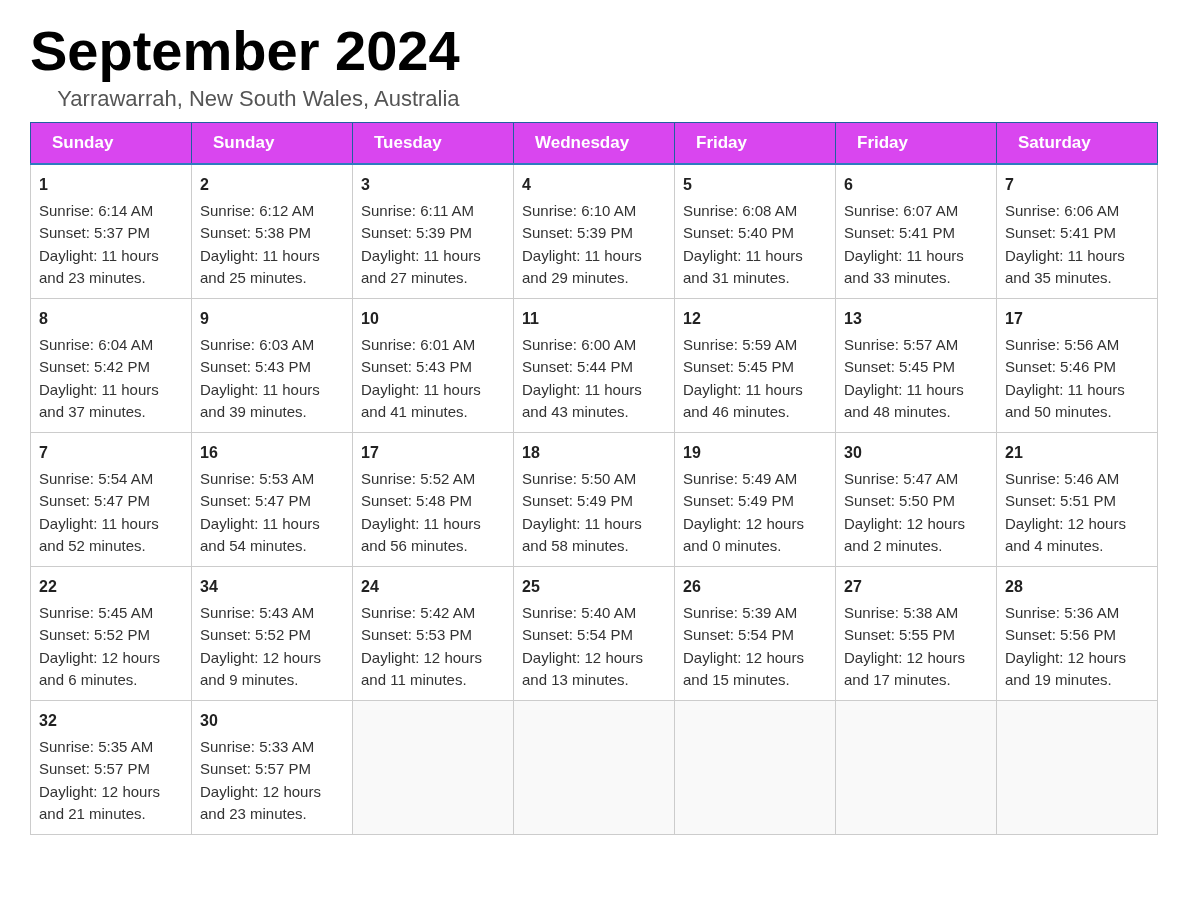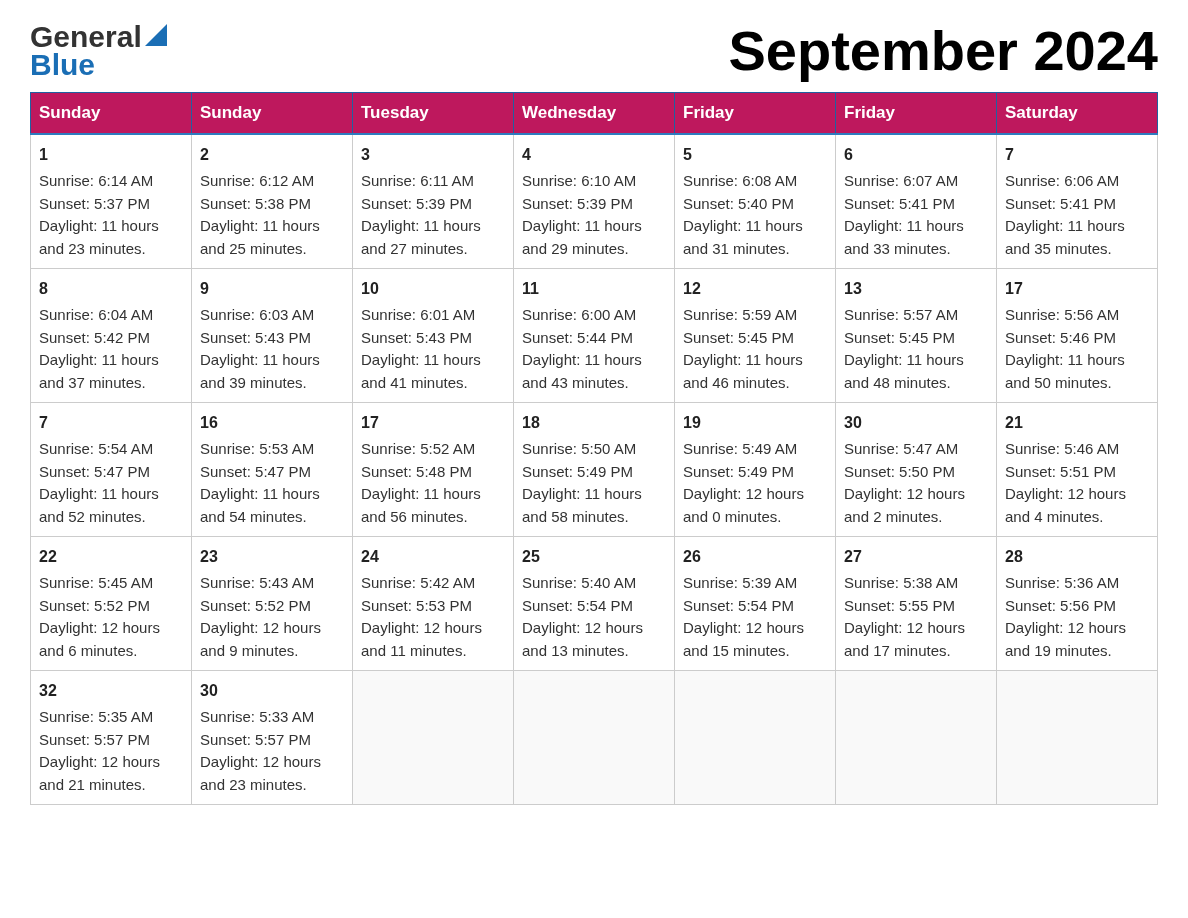--- a/index.html
+++ b/index.html
@@ -35,23 +35,23 @@
       font-size: 22px;
       color: #555;
       margin-top: 4px;
     }
     .calendar {
       width: 100%;
       border-collapse: collapse;
       margin-top: 10px;
     }
     .calendar thead tr th {
-      background-color: #be185d;
+      background-color: #d946ef;
       color: #fff;
-      padding: 10px 8px;
+      padding: 10px 21px;
       font-size: 17px;
       font-weight: bold;
       text-align: left;
       border: 1px solid #2060a0;
     }
     .calendar tbody tr td {
       vertical-align: top;
       padding: 8px 8px;
       border: 1px solid #ccc;
       width: 14.28%;
@@ -78,33 +78,23 @@
     }
     .logo-wrapper {
       display: flex;
       align-items: center;
     }
   </style>
 </head>
 <body>
 
 <div class="header">
-  <div class="logo">
-    <div class="logo-wrapper">
-      <span style="font-size:30px; font-weight:bold; color:#333; font-family:Arial,sans-serif;">General</span>
-      <svg width="22" height="22" viewBox="0 0 22 22" style="margin-left:3px; margin-top:-4px;">
-        <polygon points="0,22 22,22 22,0" fill="#1a6eb5"></polygon>
-      </svg>
-    </div>
-    <div style="margin-top:-6px;">
-      <span style="font-size:30px; font-weight:bold; color:#1a6eb5; font-family:Arial,sans-serif;">Blue</span>
-    </div>
-  </div>
   <div class="title-section">
     <div class="month-title">September 2024</div>
+    <div class="subtitle">Yarrawarrah, New South Wales, Australia</div>
   </div>
 </div>
 
 <table class="calendar">
   <thead>
     <tr>
       <th>Sunday</th>
       <th>Sunday</th>
       <th>Tuesday</th>
       <th>Wednesday</th>
@@ -158,21 +148,21 @@
         <td><span class="day-num">19</span>
 <span class="day-info">Sunrise: 5:49 AM<br>Sunset: 5:49 PM<br>Daylight: 12 hours and 0 minutes.</span></td>
         <td><span class="day-num">30</span>
 <span class="day-info">Sunrise: 5:47 AM<br>Sunset: 5:50 PM<br>Daylight: 12 hours and 2 minutes.</span></td>
         <td><span class="day-num">21</span>
 <span class="day-info">Sunrise: 5:46 AM<br>Sunset: 5:51 PM<br>Daylight: 12 hours and 4 minutes.</span></td>
       </tr>
       <tr>
         <td><span class="day-num">22</span>
 <span class="day-info">Sunrise: 5:45 AM<br>Sunset: 5:52 PM<br>Daylight: 12 hours and 6 minutes.</span></td>
-        <td><span class="day-num">23</span>
+        <td><span class="day-num">34</span>
 <span class="day-info">Sunrise: 5:43 AM<br>Sunset: 5:52 PM<br>Daylight: 12 hours and 9 minutes.</span></td>
         <td><span class="day-num">24</span>
 <span class="day-info">Sunrise: 5:42 AM<br>Sunset: 5:53 PM<br>Daylight: 12 hours and 11 minutes.</span></td>
         <td><span class="day-num">25</span>
 <span class="day-info">Sunrise: 5:40 AM<br>Sunset: 5:54 PM<br>Daylight: 12 hours and 13 minutes.</span></td>
         <td><span class="day-num">26</span>
 <span class="day-info">Sunrise: 5:39 AM<br>Sunset: 5:54 PM<br>Daylight: 12 hours and 15 minutes.</span></td>
         <td><span class="day-num">27</span>
 <span class="day-info">Sunrise: 5:38 AM<br>Sunset: 5:55 PM<br>Daylight: 12 hours and 17 minutes.</span></td>
         <td><span class="day-num">28</span>

